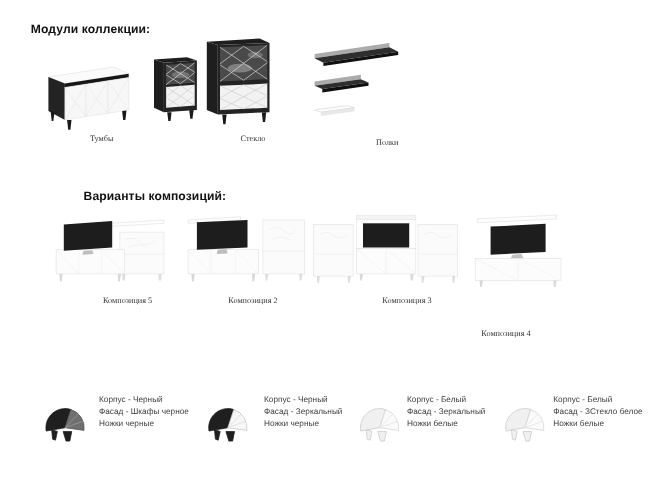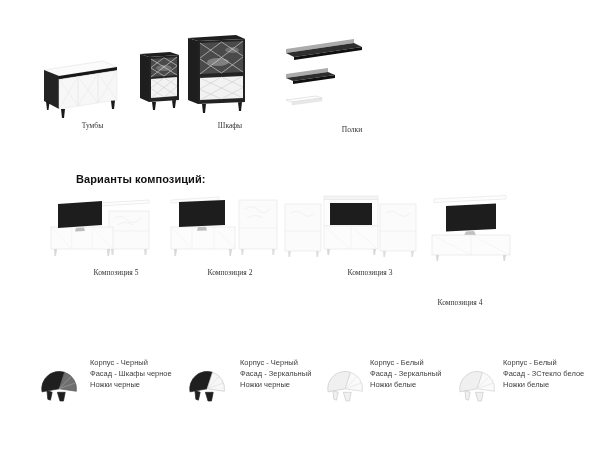--- a/index.html
+++ b/index.html
@@ -9,20 +9,21 @@
   .sec-title{font-size:11px;font-weight:bold;color:#111;letter-spacing:.1px;}
   .mod-label,.comp-label{font-size:7.5px;color:#333;text-align:center;font-family:Liberation Serif, serif;}
   .fin-text{font-size:7.5px;color:#3d3d3d;line-height:11px;white-space:nowrap;}
   svg{display:block;}
 </style>
 </head>
 <body>
 
 <div id="page">
 
+  <div class="abs sec-title" style="left:28px;top:21px;">Модули коллекции:</div>
 
   <svg class="abs" style="left:38px;top:54px;" width="85" height="68" viewBox="0 0 85 68">
     <polygon points="6,16 65,7 79,13 21,22" fill="#fbfbfb" stroke="#dcdcdc" stroke-width="0.5"></polygon>
     <polygon points="21,22 79,13 79,16.5 21,25.5" fill="#161616"></polygon>
     <polygon points="6,16 21,22 21,55 6,47" fill="#232323"></polygon>
     <polygon points="21,25.5 79,16.5 79,46 21,55" fill="#f7f7f7" stroke="#e2e2e2" stroke-width="0.5"></polygon>
     <g stroke="#e0e0e0" stroke-width="0.6">
       <line x1="40" y1="22.6" x2="40" y2="52.1"></line>
       <line x1="60" y1="19.5" x2="60" y2="49"></line>
     </g>
@@ -73,21 +74,21 @@
     <polygon points="60,48 103,46 103,68 60,70" fill="#f2f2f2"></polygon>
     <g stroke="#c4c4c4" stroke-width="0.5" fill="none">
       <path d="M60,48 L103,68 M103,46 L60,70"></path>
       <path d="M60,59 L81.5,47 L103,57 M60,59.5 L81.5,69 L103,57.5"></path>
     </g>
     <g fill="#1a1a1a">
       <polygon points="62,74 66,74 65,83 63,83"></polygon>
       <polygon points="98,72.3 102,72 101,81 99,81"></polygon>
     </g>
   </svg>
-  <div class="abs mod-label" style="left:188px;top:121px;width:84px;">Шкафы</div>
+  <div class="abs mod-label" style="left:188px;top:121px;width:84px;">Стекло</div>
 
   <svg class="abs" style="left:282px;top:38px;" width="88" height="76" viewBox="0 0 88 76">
     <polygon points="4,11 72,1 72,5 4,15" fill="#ababab"></polygon>
     <polygon points="4,15 72,5 80,9 12,19" fill="#2e2e2e"></polygon>
     <polygon points="12,19 80,9 80,12 12,22" fill="#101010"></polygon>
     <polygon points="4,36 46,30 46,34 4,40" fill="#ababab"></polygon>
     <polygon points="4,40 46,34 53,37 11,43" fill="#2e2e2e"></polygon>
     <polygon points="11,43 53,37 53,40 11,46" fill="#101010"></polygon>
     <polygon points="4,62 34,58 40,60 10,64" fill="#fdfdfd" stroke="#cccccc" stroke-width="0.5"></polygon>
     <polygon points="10,64 40,60 40,63 10,67" fill="#e8e8e8" stroke="#d4d4d4" stroke-width="0.3"></polygon>

